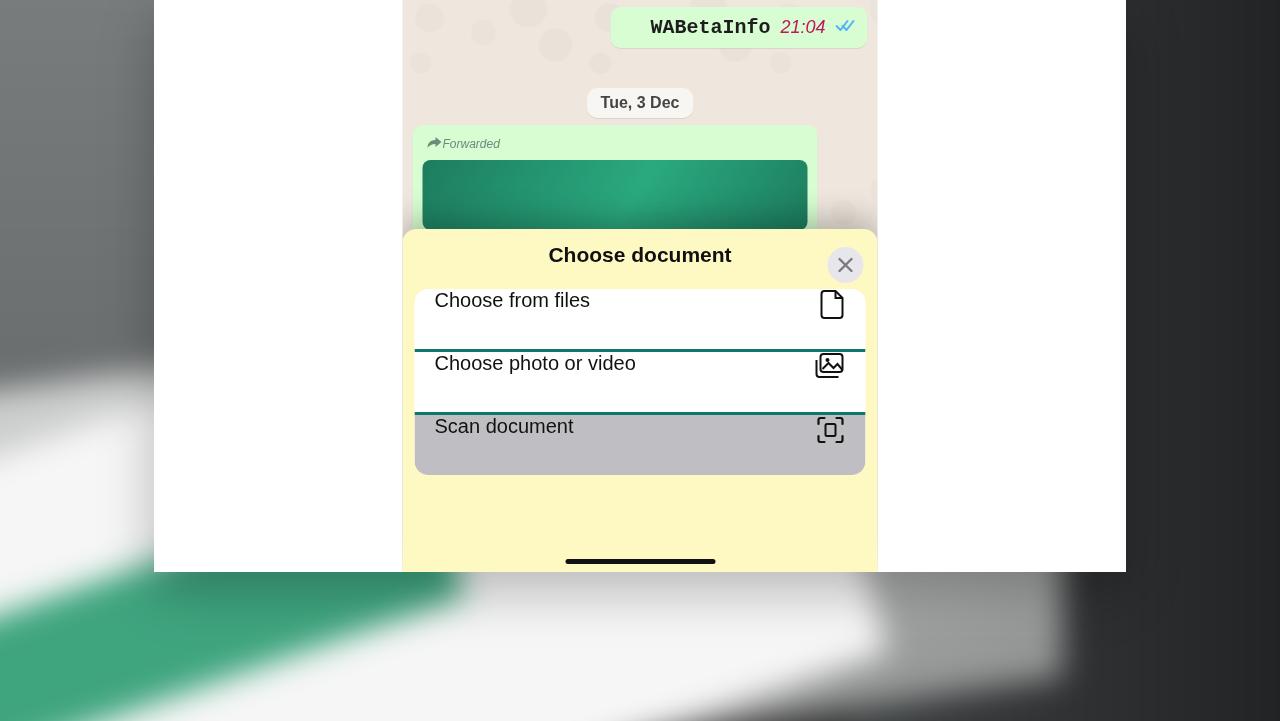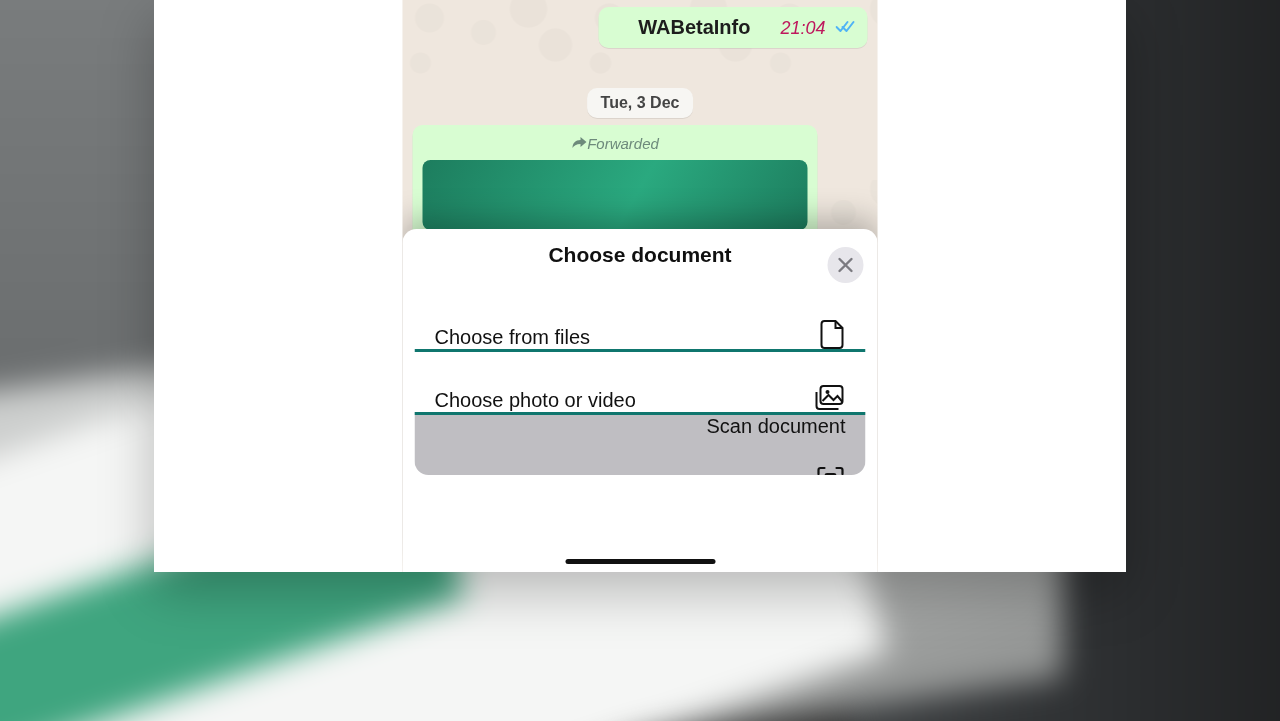--- a/index.html
+++ b/index.html
@@ -91,21 +91,22 @@
     padding: 9px 12px 9px 40px;
     display: flex;
     align-items: baseline;
     gap: 10px;
     box-shadow: 0 1px 0 rgba(0,0,0,0.08);
   }
   .bubble-sent .msg {
     font-size: 20px;
     font-weight: 600;
     color: #1d1d1d;
-    margin-right: 20px;
+    margin-right: 0;
+    font-family: Liberation Mono, monospace;
   }
   .bubble-sent .time {
     font-size: 18px;
     color: #be185d;
     font-style: italic;
   }
   .bubble-sent .ticks svg { display:block; }
   .date-pill {
     position: absolute;
     top: 88px;
@@ -127,36 +128,35 @@
     right: 60px;
     background: #d8fdd2;
     border-radius: 10px;
     padding: 10px 10px 24px 10px;
     box-shadow: 0 1px 0 rgba(0,0,0,0.08);
   }
   .fwd-row {
     display: flex;
     align-items: center;
     color: #6d8a7b;
-    font-size: 15px;
+    font-size: 12px;
     font-style: italic;
     margin: 0 4px 8px 4px;
-    justify-content: center;
   }
   .fwd-image {
     height: 70px;
     border-radius: 8px;
     background: linear-gradient(120deg, #1d7d5e 0%, #2aa97f 55%, #1d7d5e 100%);
   }
   
   .sheet {
     position: absolute;
     left: 0; right: 0; bottom: 0;
     height: 343px;
-    background: #ffffff;
+    background: #fef9c3;
     border-top-left-radius: 14px;
     border-top-right-radius: 14px;
     box-shadow: 0 -10px 30px rgba(0,0,0,0.25);
     padding: 14px 12px 0 12px;
     box-sizing: border-box;
     display: flex;
     flex-direction: column;
   }
   .sheet-header {
     position: relative;
@@ -186,34 +186,33 @@
   }
   .close-btn svg { display:block; }
   .options {
     margin-top: 22px;
     background: #ffffff;
     border-radius: 14px;
     overflow: hidden;
   }
   .option {
     display: flex;
-    align-items: flex-end;
+    align-items: flex-start;
     justify-content: space-between;
     padding: 0 20px;
     height: 60px;
     font-size: 20px;
     color: #111;
     gap: 27px;
   }
   .option + .option {
     border-top: 3px solid #0f766e;
   }
   .option.pressed {
     background: #bfbec2;
-    flex-direction: column;
   }
   .option .icon svg { display:block; }
   .home-indicator {
     align-self: center;
     margin-top: auto;
     margin-bottom: 8px;
     height: 5px;
     width: 150px;
     border-radius: 3px;
     background: #111;

